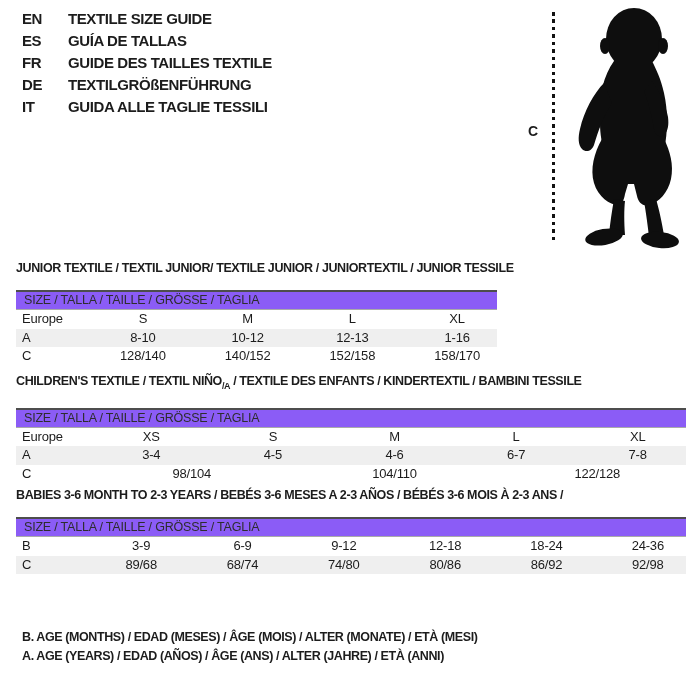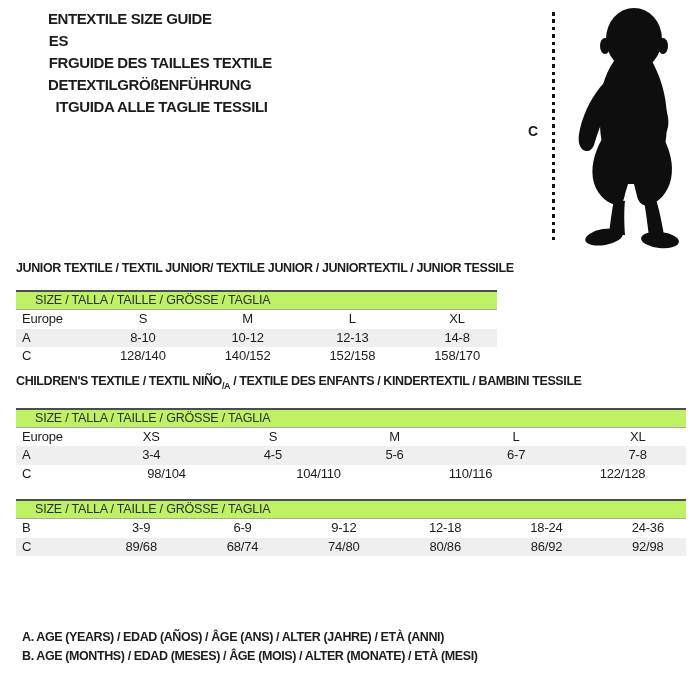--- a/index.html
+++ b/index.html
@@ -2,60 +2,61 @@
 <html><head>
 <meta charset="utf-8">
 <style>
   html,body{margin:0;padding:0;}
   body{
     width:700px;height:700px;position:relative;overflow:hidden;
     background:#ffffff;color:#1c1c1c;
     font-family:"Liberation Sans","DejaVu Sans",sans-serif;
   }
   
-  .lang-block{position:absolute;left:22px;top:8px;text-align:right;}
+  .lang-block{position:absolute;left:22px;top:8px;}
   .lang-row{display:flex;font-weight:700;font-size:15px;line-height:22px;letter-spacing:-0.4px;white-space:nowrap;}
   .lang-code{width:46px;flex:0 0 46px;}
   
   .measure-line{
     position:absolute;left:552px;top:12px;width:3px;height:230px;
     background:repeating-linear-gradient(to bottom,#121212 0 3.5px,transparent 3.5px 7.5px);
   }
   .measure-label{position:absolute;left:528px;top:123px;font-weight:700;font-size:14px;}
   .baby{position:absolute;left:556px;top:3px;}
   
   .tbl{position:absolute;left:16px;}
   .tbl-0{top:259px;width:481px;}
   .tbl-1{top:372px;width:670px;}
   .tbl-2{top:486px;width:670px;}
   .tbl-title{font-weight:700;font-size:12.5px;line-height:18px;letter-spacing:-0.4px;white-space:nowrap;margin-bottom:13px;}
   .t-sub{font-size:9px;vertical-align:sub;}
   .size-bar{
-    background:#bef264;border-top:2px solid #4d4d4d;border-bottom:1px solid #aaaaaa;
-    height:17px;line-height:17px;padding-left:19px;
+    background:#8b5cf6;border-top:2px solid #4d4d4d;border-bottom:1px solid #aaaaaa;
+    height:17px;line-height:17px;padding-left:8px;
     font-size:12.5px;letter-spacing:-0.2px;color:#2d2d2d;white-space:nowrap;
   }
   .row{display:flex;height:18.5px;line-height:18.5px;font-size:13px;letter-spacing:-0.2px;gap:25px;}
   .row.shaded{background:#efefef;}
   .row-label{width:62px;flex:0 0 62px;padding-left:6px;box-sizing:border-box;}
   .cell{flex:1;text-align:center;}
   
   .legend{position:absolute;left:22px;top:628px;}
   .legend-line{font-weight:700;font-size:12.5px;line-height:18.5px;letter-spacing:-0.4px;white-space:nowrap;}
 </style>
 </head>
 <body>
 
 <div class="lang-block">
     <div class="lang-row">
       <div class="lang-code">EN</div>
       <div>TEXTILE SIZE GUIDE</div>
     </div>
     <div class="lang-row">
       <div class="lang-code">ES</div>
+      <div>GUÍA DE TALLAS</div>
     </div>
     <div class="lang-row">
       <div class="lang-code">FR</div>
       <div>GUIDE DES TAILLES TEXTILE</div>
     </div>
     <div class="lang-row">
       <div class="lang-code">DE</div>
       <div>TEXTILGRÖßENFÜHRUNG</div>
     </div>
     <div class="lang-row">
@@ -93,21 +94,21 @@
         <div class="cell">S</div>
         <div class="cell">M</div>
         <div class="cell">L</div>
         <div class="cell">XL</div>
       </div>
       <div class="row shaded">
         <div class="row-label">A</div>
         <div class="cell">8-10</div>
         <div class="cell">10-12</div>
         <div class="cell">12-13</div>
-        <div class="cell">14-8</div>
+        <div class="cell">1-16</div>
       </div>
       <div class="row">
         <div class="row-label">C</div>
         <div class="cell">128/140</div>
         <div class="cell">140/152</div>
         <div class="cell">152/158</div>
         <div class="cell">158/170</div>
       </div>
     </div>
 </div>
@@ -123,36 +124,36 @@
         <div class="cell">XS</div>
         <div class="cell">S</div>
         <div class="cell">M</div>
         <div class="cell">L</div>
         <div class="cell">XL</div>
       </div>
       <div class="row shaded">
         <div class="row-label">A</div>
         <div class="cell">3-4</div>
         <div class="cell">4-5</div>
-        <div class="cell">5-6</div>
+        <div class="cell">4-6</div>
         <div class="cell">6-7</div>
         <div class="cell">7-8</div>
       </div>
       <div class="row">
         <div class="row-label">C</div>
         <div class="cell">98/104</div>
         <div class="cell">104/110</div>
-        <div class="cell">110/116</div>
         <div class="cell">122/128</div>
       </div>
     </div>
 </div>
 
 <div class="tbl tbl-2">
   <div class="tbl-title">
+      <div><span>BABIES 3-6 MONTH TO 2-3 YEARS / BEBÉS 3-6 MESES A 2-3 AÑOS / BÉBÉS 3-6 MOIS À 2-3 ANS /</span></div>
     </div>
   <div class="size-bar">SIZE / TALLA / TAILLE / GRÖSSE / TAGLIA</div>
   <div class="tbl-body">
       <div class="row">
         <div class="row-label">B</div>
         <div class="cell">3-9</div>
         <div class="cell">6-9</div>
         <div class="cell">9-12</div>
         <div class="cell">12-18</div>
         <div class="cell">18-24</div>
@@ -164,15 +165,15 @@
         <div class="cell">68/74</div>
         <div class="cell">74/80</div>
         <div class="cell">80/86</div>
         <div class="cell">86/92</div>
         <div class="cell">92/98</div>
       </div>
     </div>
 </div>
 
 <div class="legend">
+    <div class="legend-line">B. AGE (MONTHS) / EDAD (MESES) / ÂGE (MOIS) / ALTER (MONATE) / ETÀ (MESI)</div>
     <div class="legend-line">A. AGE (YEARS) / EDAD (AÑOS) / ÂGE (ANS) / ALTER (JAHRE) / ETÀ (ANNI)</div>
-    <div class="legend-line">B. AGE (MONTHS) / EDAD (MESES) / ÂGE (MOIS) / ALTER (MONATE) / ETÀ (MESI)</div>
   </div>
 
 </body></html>

